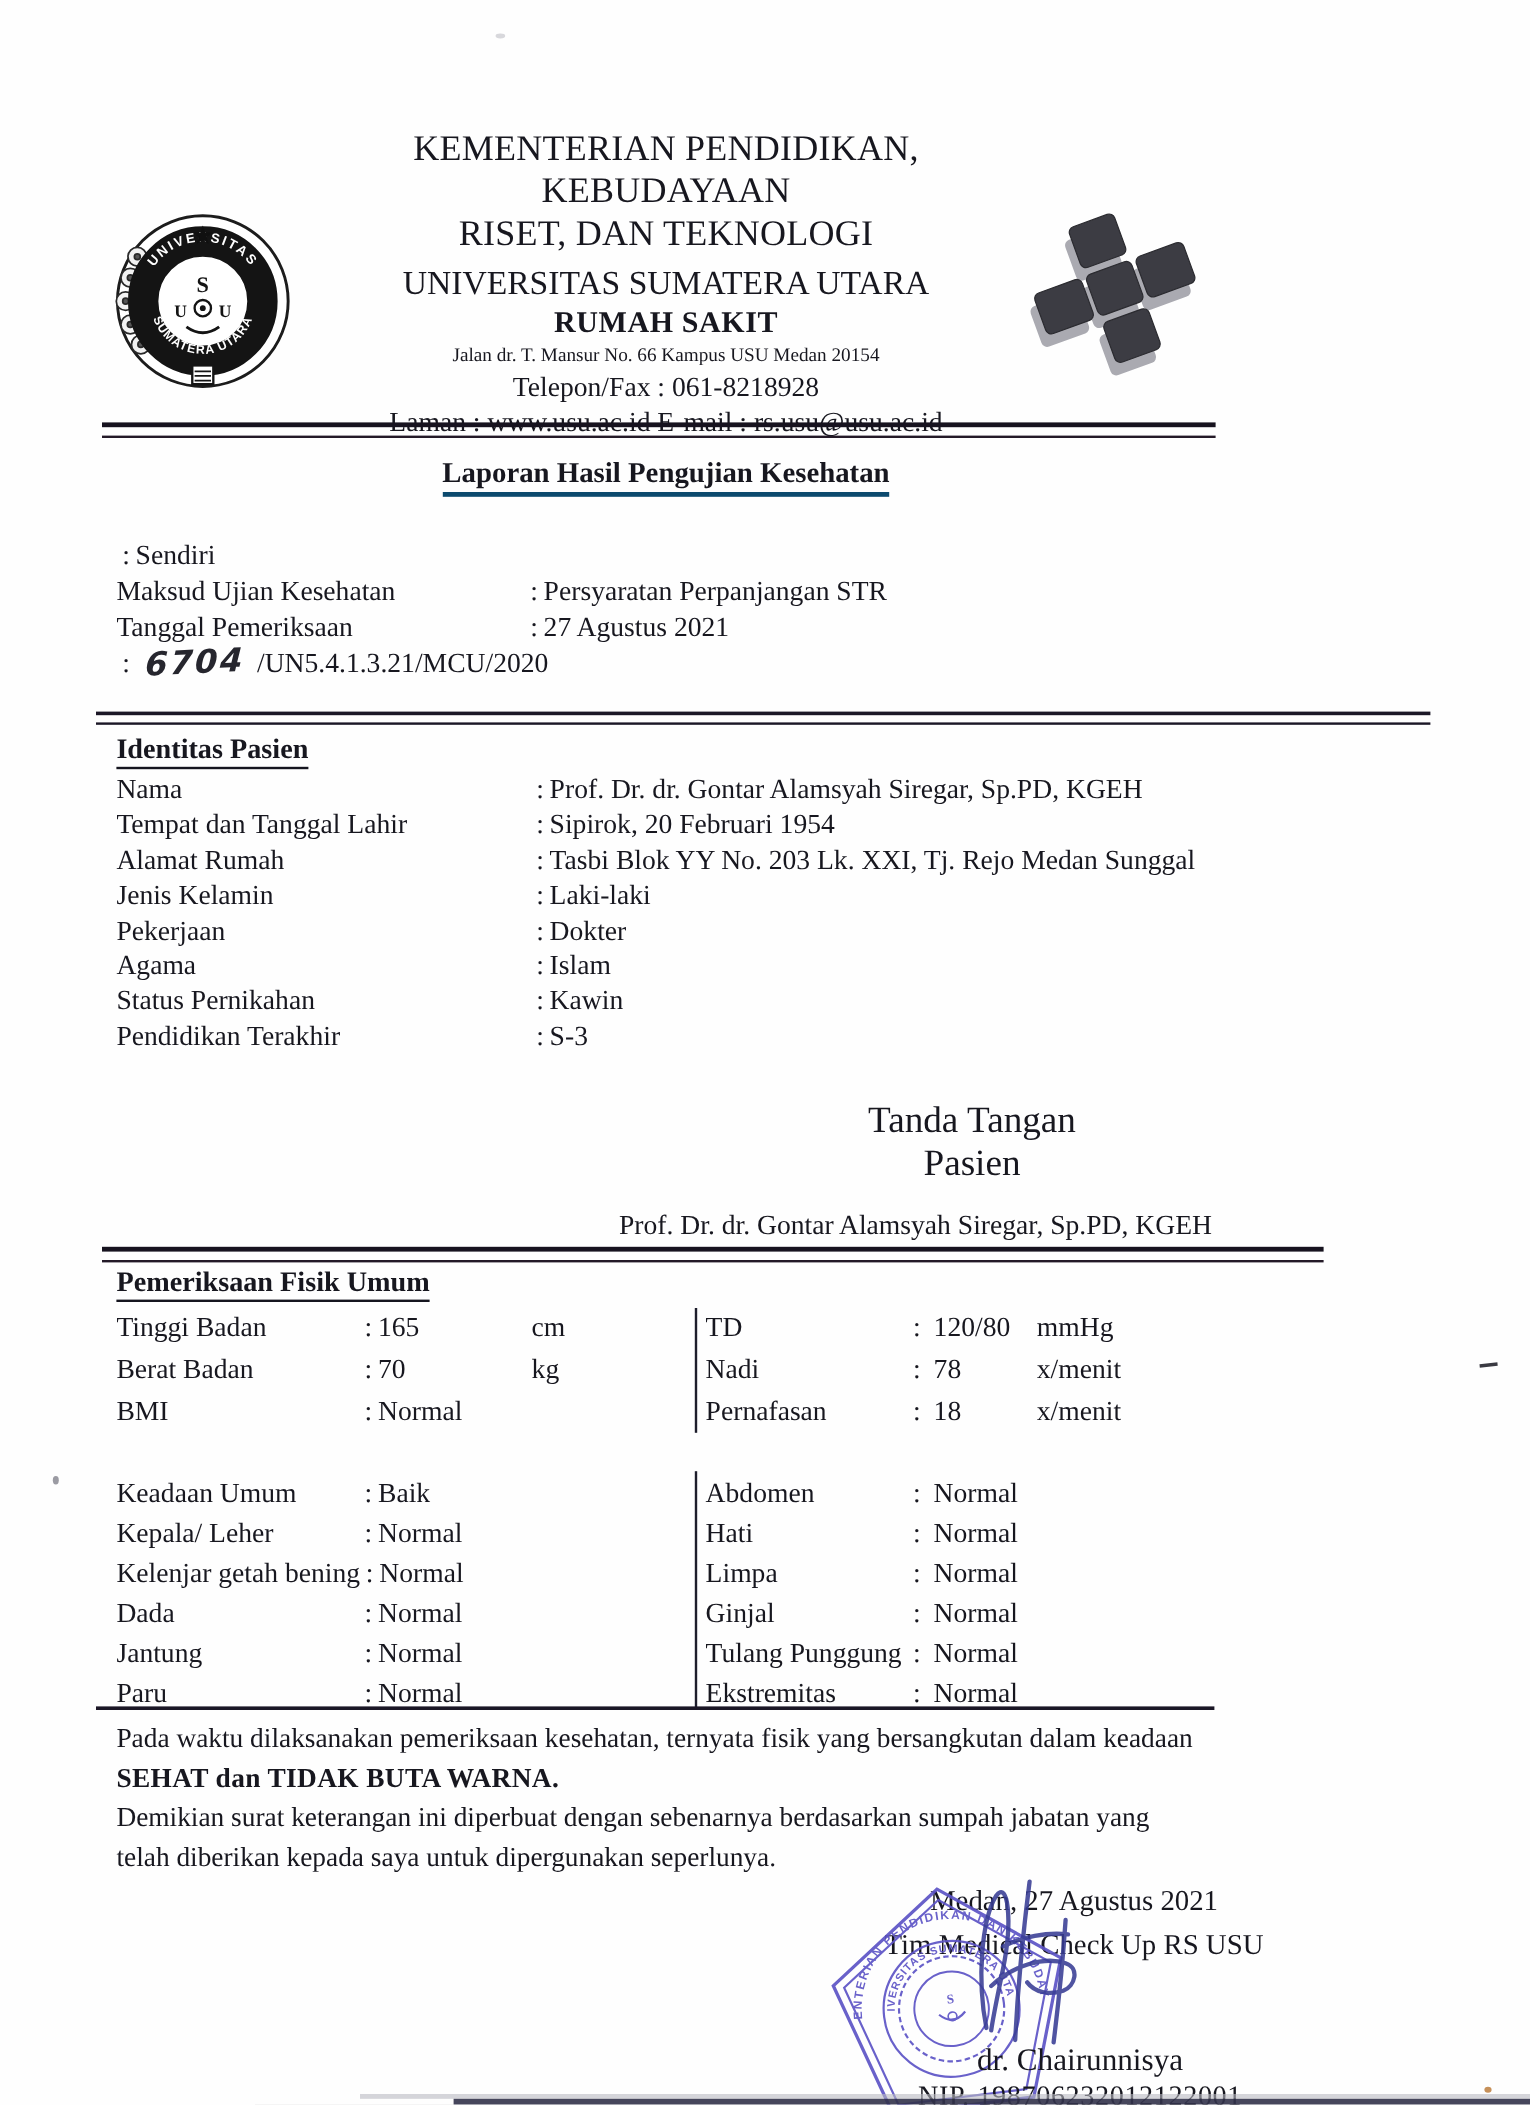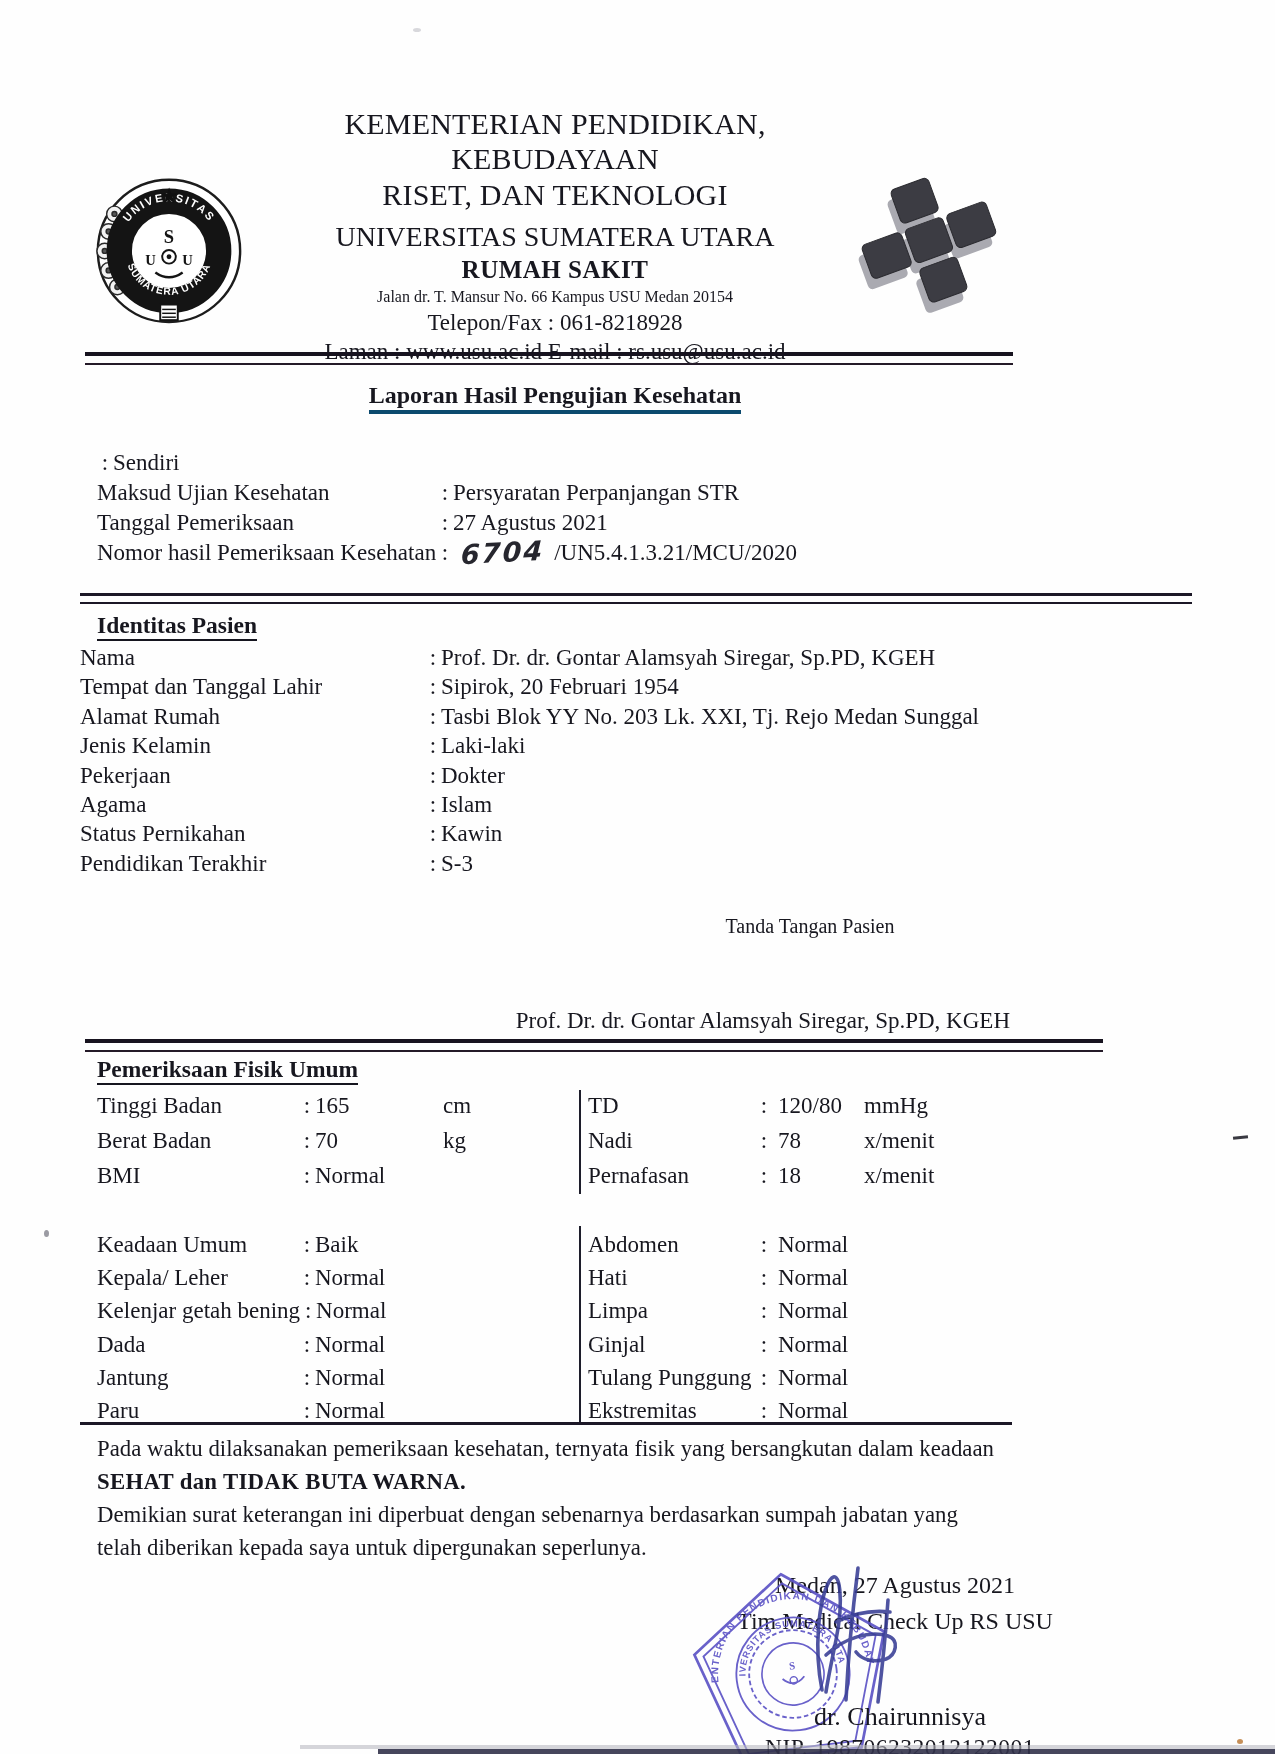--- a/index.html
+++ b/index.html
@@ -31,24 +31,24 @@
   .req .row{height:30px;}
   .req .lab{min-width:340px;}
   .hand{font-family:"DejaVu Sans",sans-serif;font-style:italic;font-weight:600;
     font-size:27px;color:#26262e;transform:rotate(-3deg) skewX(-6deg);
     display:inline-block;margin:-3px 10px 0 8px;letter-spacing:2px;}
   .rule-b{left:80px;top:593px;width:1112px;height:6px;
     border-top:3px solid #1b1726;border-bottom:2px solid #1b1726;}
   .sec-head{font-size:23.5px;font-weight:bold;}
   .sec-head span{border-bottom:2.5px solid #15151f;padding-bottom:1px;}
   .ident-head{left:97px;top:612px;}
-  .ident{left:80px;top:645px;}
+  .ident{left:97px;top:645px;}
   .ident .row{height:29.4px;}
   .ident .lab{min-width:345px;}
-  .ttp{left:680px;top:915px;width:260px;text-align:center;font-size:20px;}
+  .ttp{left:680px;top:915px;width:260px;text-align:center;font-size:31px;}
   .pat-name{left:460px;top:1008px;width:550px;text-align:right;font-size:23px;}
   .rule-c{left:85px;top:1039px;width:1018px;height:7px;
     border-top:4px solid #17131f;border-bottom:2px solid #241a28;}
   .exam-head{left:97px;top:1056px;}
   
   .vit-l{left:97px;top:1093px;}
   .vit-l .row{height:35px;}
   .vit-l .lab{min-width:202px;}
   .vit-l .val{min-width:128px;}
   .vit-r{left:588px;top:1093px;}
@@ -181,21 +181,20 @@
       <span class="lab">Maksud Ujian Kesehatan</span>
       <span class="col">:</span>
       <span class="val">Persyaratan Perpanjangan STR</span>
     </div>
     <div class="row">
       <span class="lab">Tanggal Pemeriksaan</span>
       <span class="col">:</span>
       <span class="val">27 Agustus 2021</span>
     </div>
     <div class="row">
-      <span class="lab">Nomor hasil Pemeriksaan Kesehatan</span>
       <span class="col">:</span>
       <span class="hand">6704</span>
       <span class="val">/UN5.4.1.3.21/MCU/2020</span>
     </div>
   </div>
 
   <div class="abs rule-b"></div>
 
   <div class="abs sec-head ident-head">
     <span>Identitas Pasien</span>

